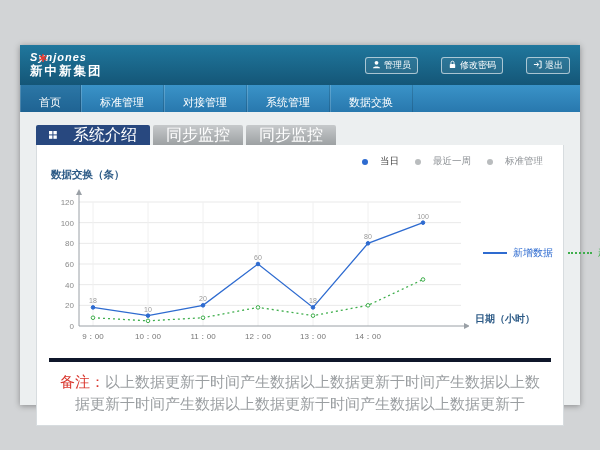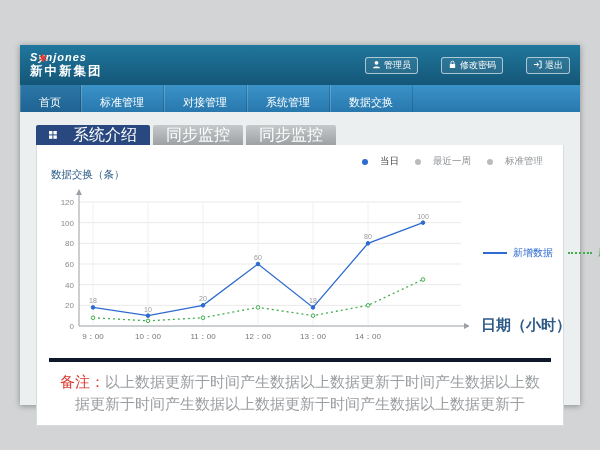--- a/index.html
+++ b/index.html
@@ -24,25 +24,25 @@
   .tabs{display:flex;gap:3px;}
   .tab{height:20px;display:flex;align-items:flex-start;gap:16px;padding:0 13px;font-size:16px;color:#fff;border-radius:2px 2px 0 0;cursor:pointer;background:linear-gradient(#c6c9cb,#9da1a3);}
   .tab.active{background:#28487f;}
   .tab-underline{height:2px;background:#28487f;}
   .card{flex:1;background:#fff;border:1px solid #d7dcdf;border-top:none;display:flex;flex-direction:column;padding:6px 12px 8px;}
   .filters{display:flex;justify-content:flex-end;gap:16px;padding:4px 8px 0;}
   .filter{display:flex;align-items:center;gap:12px;font-size:9.5px;color:#8c9094;cursor:pointer;}
   .filter .dot{width:6px;height:6px;border-radius:50%;background:#b9bcbe;}
   .filter.active{color:#444;}
   .filter.active .dot{background:#2e6bd0;}
-  .ylabel{font-size:10.5px;font-weight:normal;color:#2c5a86;margin:0 0 2px 2px;}
+  .ylabel{font-size:10.5px;font-weight:bold;color:#2c5a86;margin:0 0 2px 2px;}
   .chart-row{display:flex;flex:1;}
   .chart-wrap{position:relative;width:420px;}
   svg.chart{display:block;}
-  .xlabel{position:absolute;left:100%;bottom:21px;white-space:nowrap;font-size:15px;font-weight:bold;color:#2c5a86;margin-left:12px;}
+  .xlabel{position:absolute;left:100%;bottom:30px;white-space:nowrap;font-size:10px;font-weight:bold;color:#2c5a86;margin-left:6px;}
   .series-legend{display:flex;flex-direction:row;gap:15px;justify-content:center;margin:0 0 34px 14px;text-align:center;}
   .legend-item{display:flex;align-items:center;gap:6px;font-size:10px;cursor:pointer;white-space:nowrap;}
   .line-sample{width:24px;height:0;}
   .note{border-top:4px solid #0f172a;margin-top:2px;padding:9px 6px 2px;font-size:15px;color:#9a9ea1;text-align:center;line-height:1.45;}
   .note .prefix{color:#d9372e;}
 </style>
 </head>
 <body>
 
 <div class="window">

